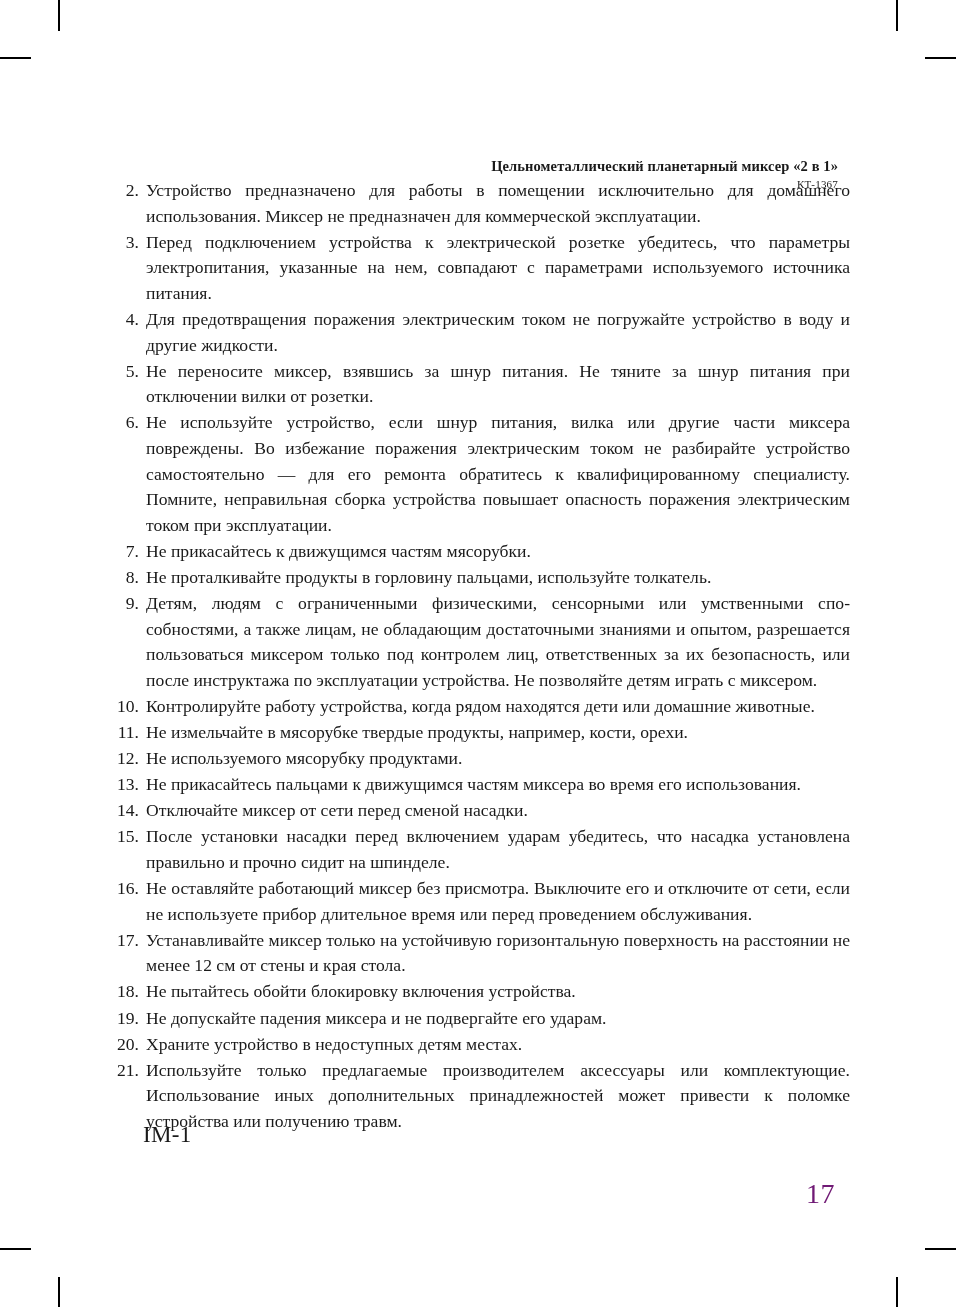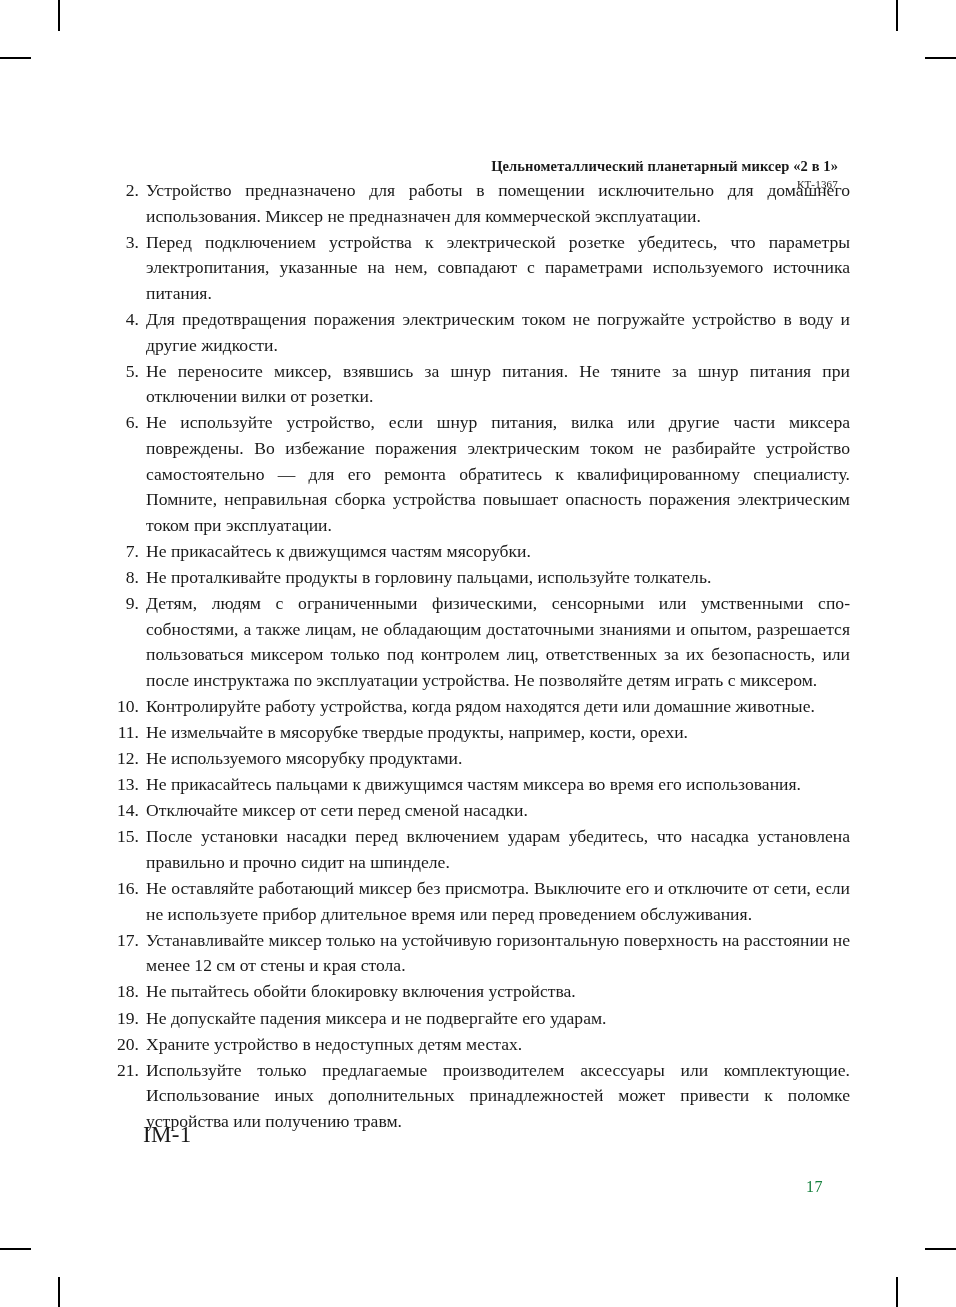--- a/index.html
+++ b/index.html
@@ -107,22 +107,22 @@
     left: 143px;
     top: 1122px;
     font-size: 23px;
     letter-spacing: 0.3px;
   }
 
   .page-number {
     position: absolute;
     left: 806px;
     top: 1178px;
-    font-size: 16px;
-    color: #15803d;
+    font-size: 28px;
+    color: #701a75;
     letter-spacing: 0.5px;
     text-align: center;
   }
 </style>
 </head>
 <body>
 
 <div class="page">
 
   <div class="crop crop-v crop-tl-v"></div>

